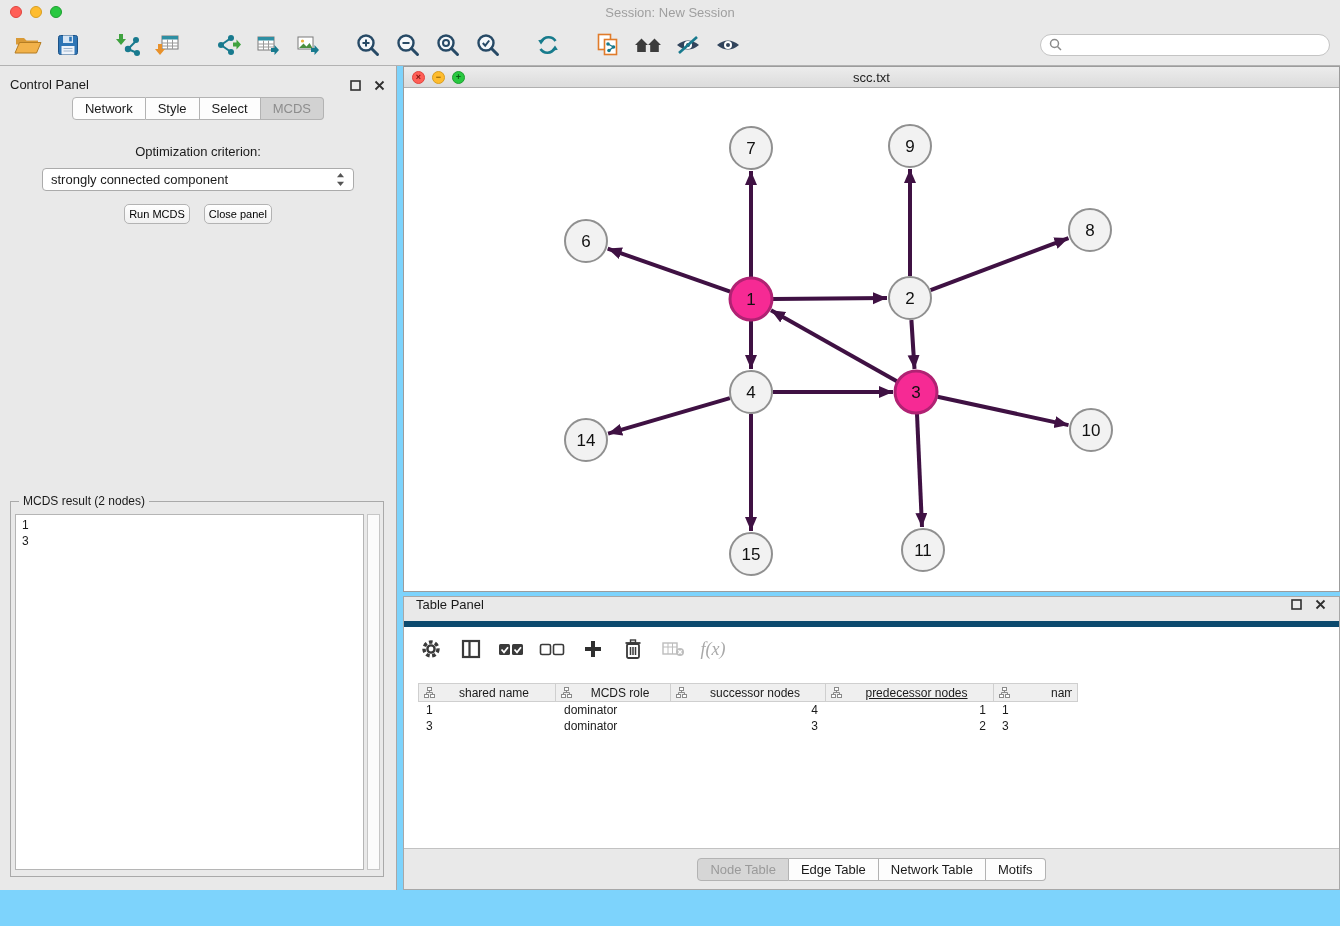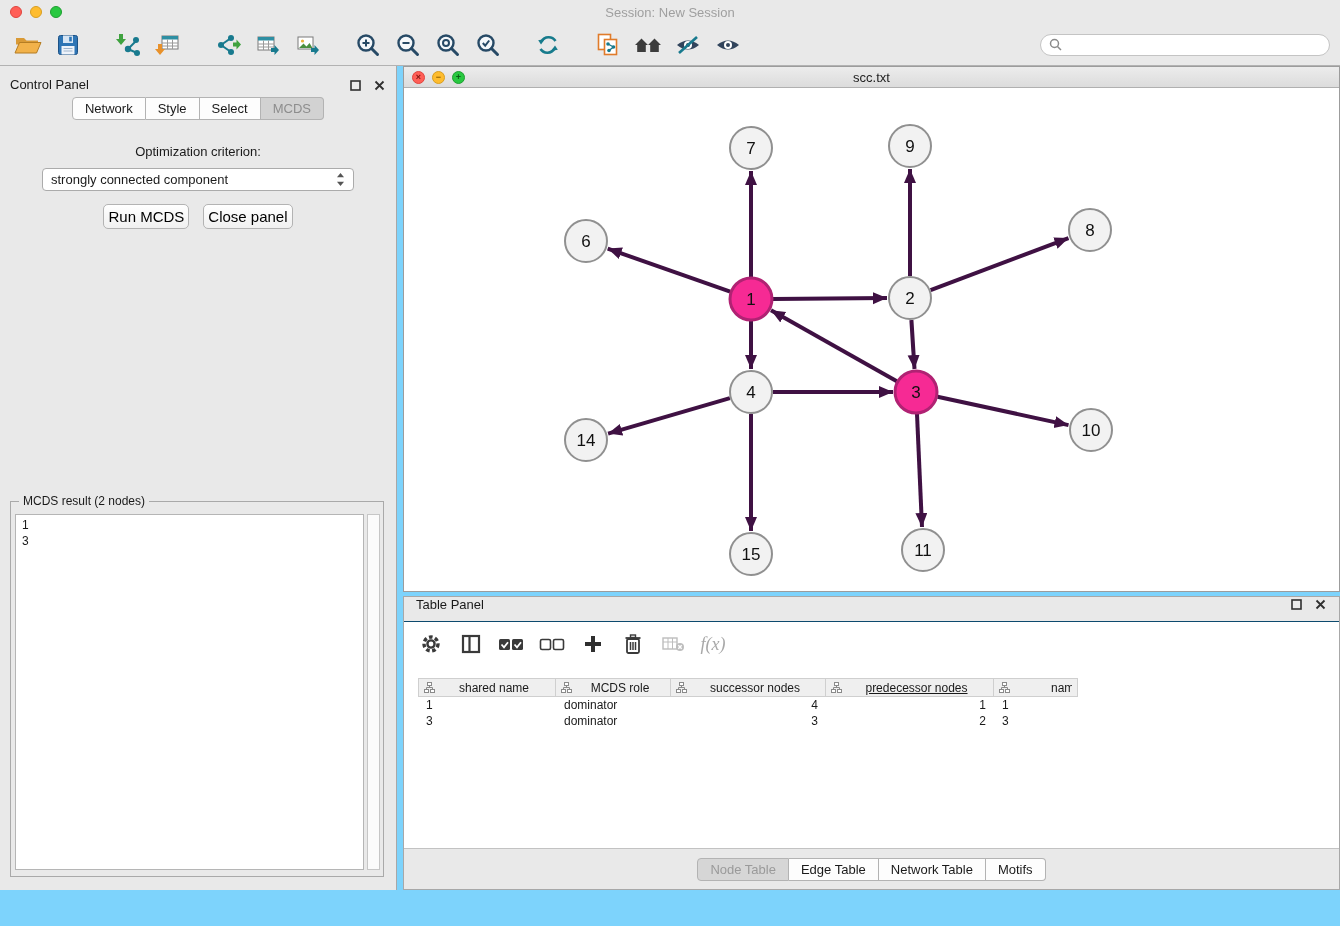--- a/index.html
+++ b/index.html
@@ -39,21 +39,21 @@
   .cp-tab{padding:3px 12px;background:#fdfdfd;border:1px solid #b3b3b3;border-left:none;font-size:13px}
   .cp-tab:first-child{border-left:1px solid #b3b3b3;border-radius:4px 0 0 4px}
   .cp-tab:last-child{border-radius:0 4px 4px 0}
   .cp-tab.active{background:#d2d2d2;color:#8d8d8d}
   .opt-label{text-align:center;margin-top:24px}
   .select{margin:9px auto 0;width:312px;height:23px;background:#fff;border:1px solid #ababab;
     border-radius:4px;display:flex;align-items:center;padding:3px 8px}
   .select .arrows{margin-left:auto;display:flex}
   .btn-row{display:flex;justify-content:center;gap:14px;margin-top:13px}
   .btn{background:linear-gradient(#ffffff,#f0f0f0);border:1px solid #b3b3b3;border-radius:5px;
-    padding:3px 4px;font-size:15px;font-family:"Liberation Sans",sans-serif}
+    padding:3px 4px;font-size:11px;font-family:"Liberation Sans",sans-serif}
   .result-box{position:absolute;left:10px;right:12px;top:428px;bottom:13px;border:1px solid #a9a9a9}
   .result-box legend{font-size:12px;padding:0 4px;margin-left:8px}
   .result-list{position:absolute;left:4px;top:6px;bottom:6px;right:19px;background:#fff;
     border:1px solid #b5b5b5;font-size:12px;padding:2px 6px;line-height:16px}
   .result-scrollbar{position:absolute;right:3px;top:6px;bottom:6px;width:13px;background:#fbfbfb;border:1px solid #c6c6c6}
 
   
   .net-window{position:absolute;left:403px;top:66px;right:0;height:526px;background:#fff;border:1px solid #9c9c9c}
   .net-titlebar{height:21px;background:linear-gradient(#ececec,#dcdcdc);border-bottom:1px solid #b0b0b0;
     display:flex;align-items:center;justify-content:center;position:relative;font-size:13px;color:#222}
@@ -67,21 +67,21 @@
   .edge{stroke:var(--edge-color);stroke-width:4}
   .node{fill:var(--node-fill);stroke:var(--node-stroke);stroke-width:2}
   .node.selected{fill:var(--sel-fill);stroke:var(--sel-stroke);stroke-width:3}
   .node-label{font-size:17px;text-anchor:middle;fill:#111;font-family:"Liberation Sans",sans-serif}
   #arrowhead path{fill:var(--edge-color)}
 
   
   .table-panel{position:absolute;left:403px;top:596px;right:0;bottom:36px;background:#e9e9e9;border:1px solid #a8a8a8}
   .tp-header{height:24px;display:flex;padding:0 12px;gap:10px}
   .tp-body{position:absolute;left:0;top:24px;right:0;bottom:40px;background:#fff;
-    border-top:1px solid #0c4a6e;border-bottom:1px solid #c2c2c2}
+    border-top:6px solid #0c4a6e;border-bottom:1px solid #c2c2c2}
   .tp-toolbar{height:44px;display:flex;align-items:center;gap:14px;padding:0 14px}
   .tp-tool{display:flex;align-items:center;justify-content:center;min-width:26px;height:28px}
   .fx{font-family:"Liberation Serif",serif;font-style:italic;font-size:18px;color:#a8a8a8}
   .tp-table{position:absolute;left:14px;top:56px;right:12px;bottom:6px;overflow:hidden}
   .tp-thead{display:flex;height:19px}
   .th{background:#efefef;border:1px solid #cfcfcf;border-left:none;display:flex;align-items:center;
     font-size:12px;padding:0 5px;gap:3px}
   .th:first-child{border-left:1px solid #cfcfcf}
   .th .lbl{flex:1;text-align:center;white-space:nowrap;overflow:hidden}
   .tr{display:flex;height:16px;align-items:center;font-size:12px}

